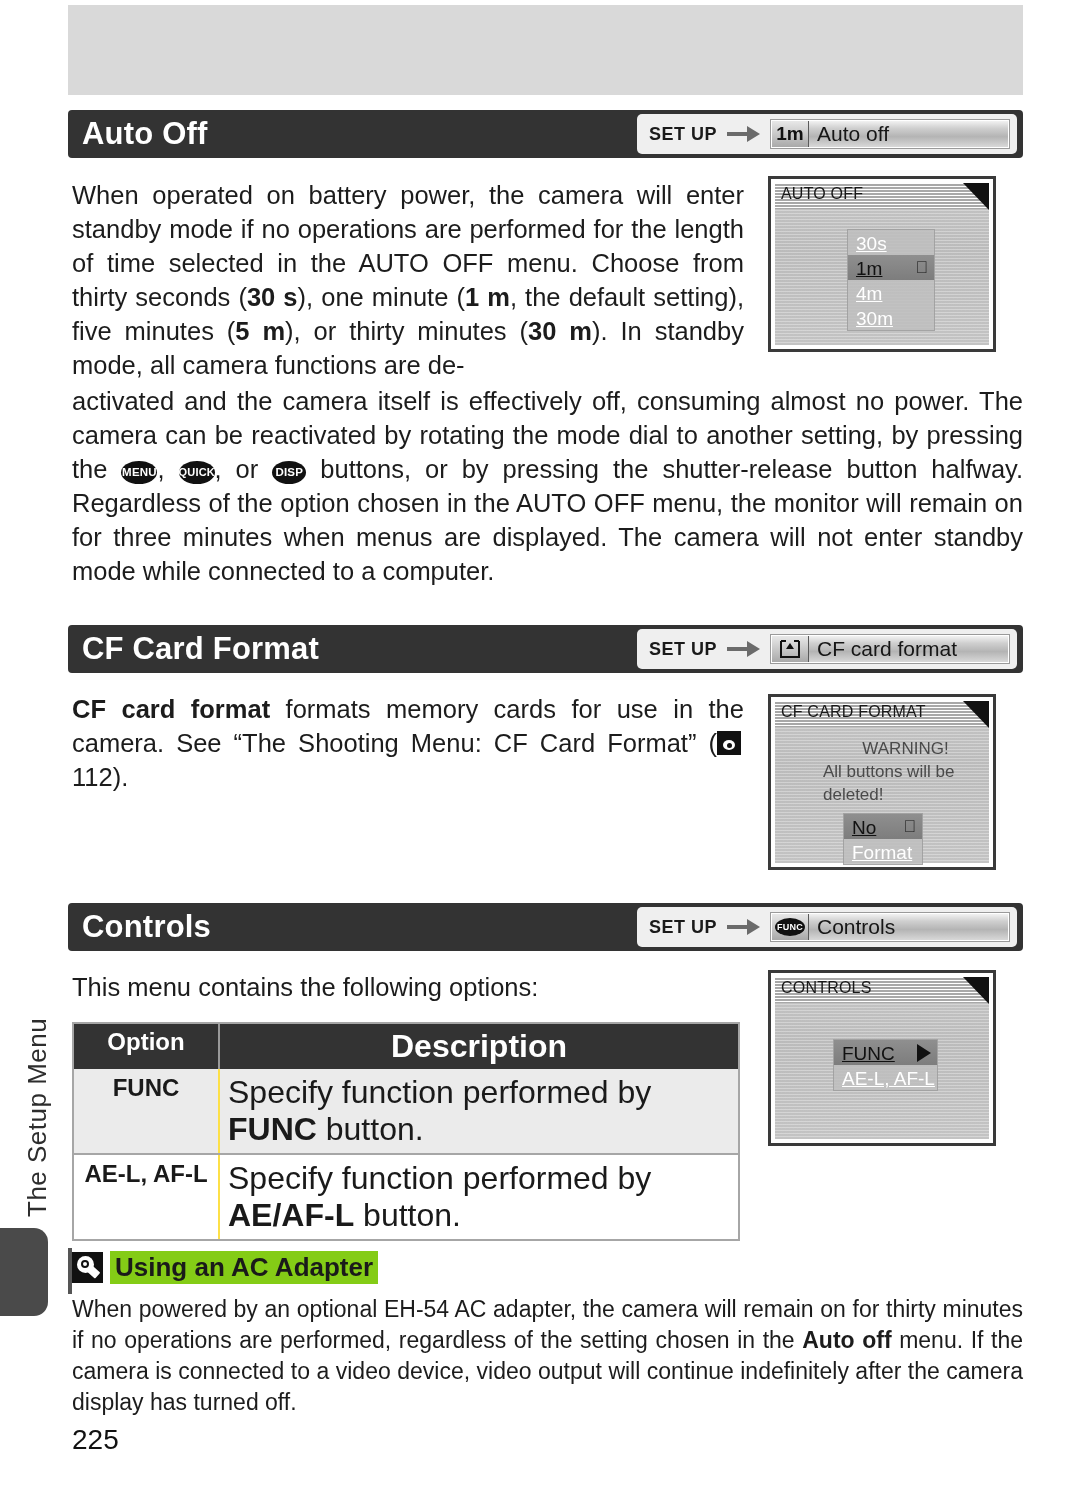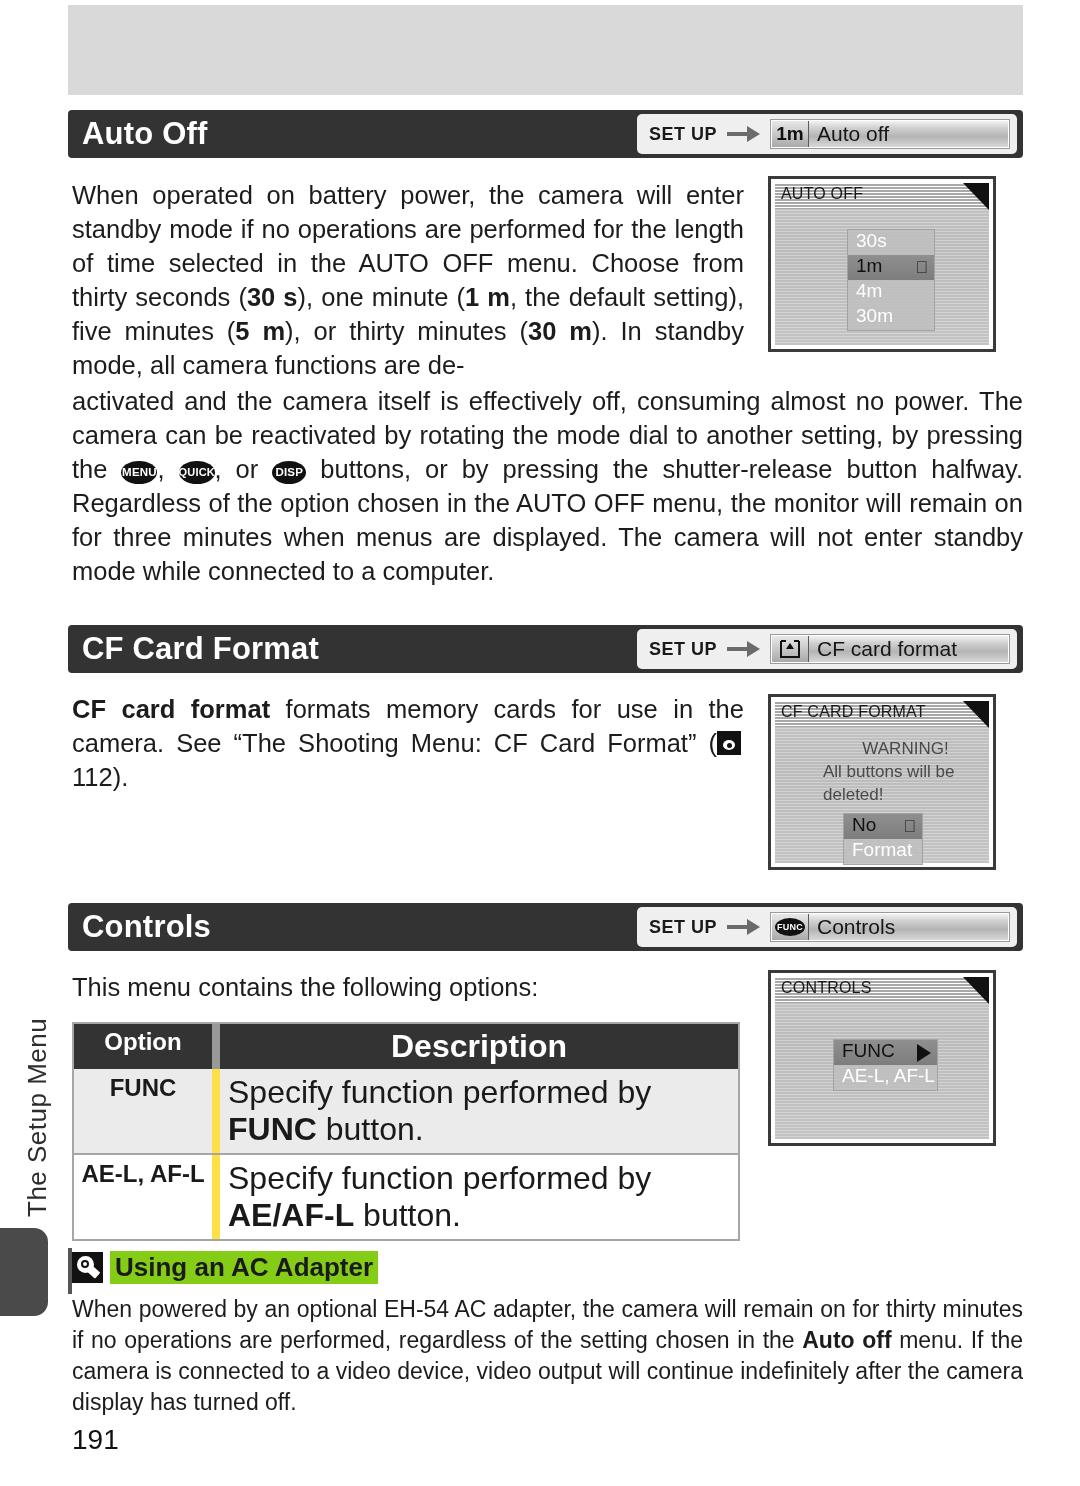--- a/index.html
+++ b/index.html
@@ -264,26 +264,27 @@
   
   .lcd-list {
     position: absolute;
     background: rgba(190,190,190,0.85);
     border: 1px solid rgba(120,120,120,0.4);
     box-sizing: border-box;
   }
   .lcd-row {
     height: 25px;
     display: flex;
-    align-items: flex-start;
+    align-items: flex-end;
     padding-left: 8px;
     font-size: 19px;
     color: #ffffff;
     box-sizing: border-box;
     position: relative;
+    text-decoration: underline;
   }
   .lcd-row.sel {
     background: linear-gradient(to bottom, #8f8f8f, #7d7d7d);
     color: #111111;
   }
   .lcd-row .enter {
     position: absolute;
     right: 7px;
     top: 50%;
     transform: translateY(-50%);
@@ -324,21 +325,21 @@
     color: #ffffff;
     font-weight: bold;
   }
   .tbl-c1 {
     width: 146px;
     flex: none;
     text-align: center;
     padding: 5px 4px;
     font-size: 24px;
     box-sizing: border-box;
-    border-right: 8px solid #fde047;
+    border-right: 2px solid #fde047;
   }
   .tbl-c2 {
     flex: 1;
     padding: 5px 8px;
     font-size: 32px;
     box-sizing: border-box;
     border-radius: 9px;
   }
   .tbl-head .tbl-c1,
   .tbl-head .tbl-c2 {
@@ -592,15 +593,15 @@
     <span class="note-icon">
       <span class="bulb"></span>
         <span class="stem"></span>
     </span>
     <span class="note-title">Using an AC Adapter</span>
   </div>
   <div class="note-body">
     <span>When powered by an optional EH-54 AC adapter, the camera will remain on for thirty minutes if no operations are performed, regardless of the setting chosen in the </span><b>Auto off</b><span> menu.  If the camera is connected to a video device, video output will continue indefinitely after the camera display has turned off.</span>
   </div>
 
-  <div class="pageno">191</div>
+  <div class="pageno">225</div>
 
 </div>
 
 </body></html>

